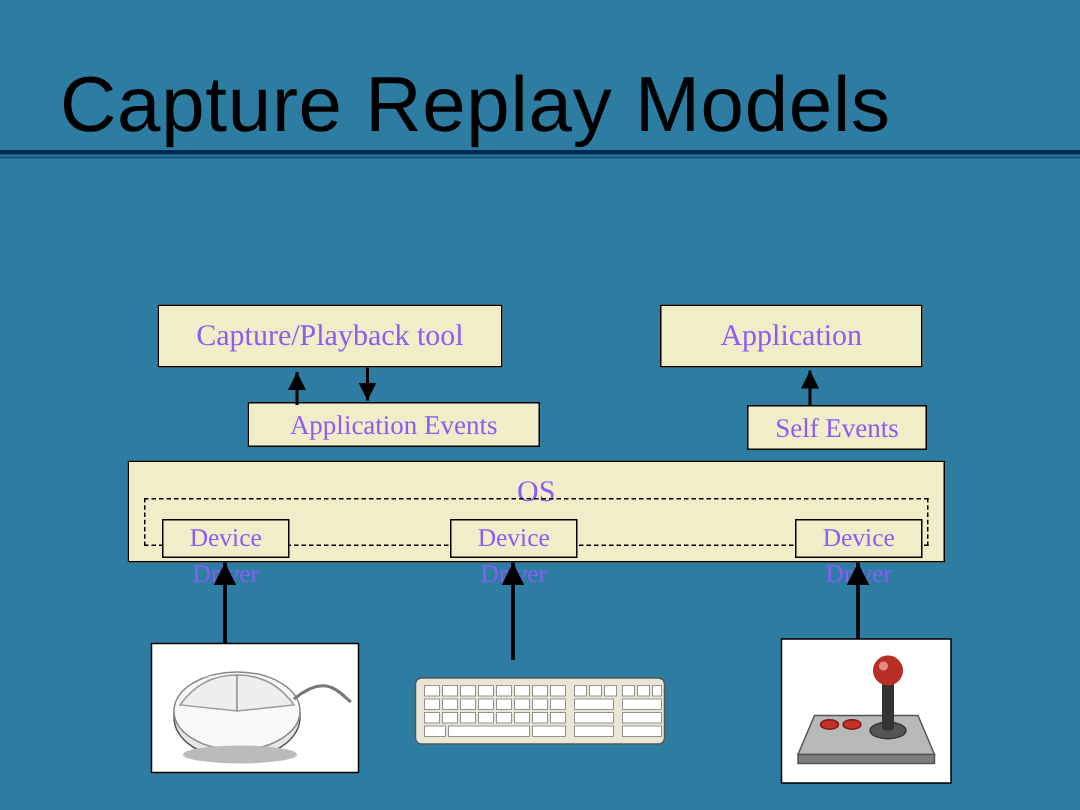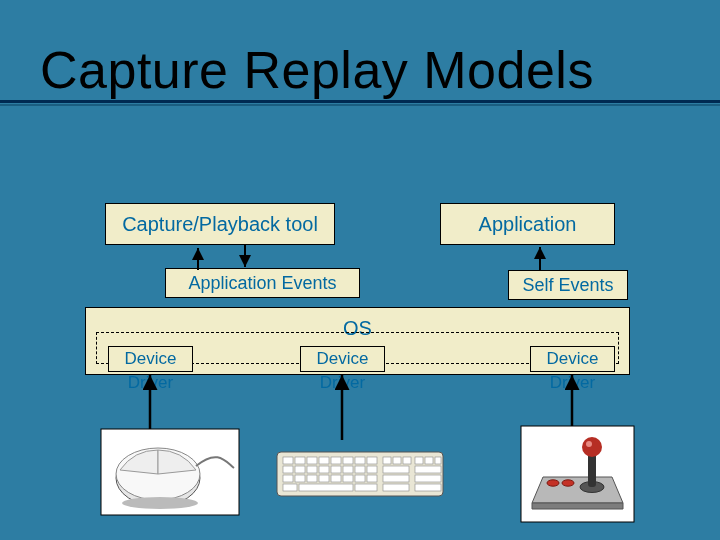--- a/index.html
+++ b/index.html
@@ -36,31 +36,31 @@
   }
 
   .box {
     position: absolute;
     background: #f1edc9;
     border: 1.5px solid #000;
     text-align: center;
     box-sizing: border-box;
   }
   .label-serif {
-    font-family: Liberation Sans, sans-serif;
-    color: #0369a1;
+    font-family: Liberation Serif, serif;
+    color: #8b5cf6;
   }
 
   
   .box-tool    { left: 105px; top: 203px; width: 230px; height: 42px; font-size: 20px; line-height: 40px; }
   .box-app     { left: 440px; top: 203px; width: 175px; height: 42px; font-size: 20px; line-height: 40px; }
 
   
   .box-appevents  { left: 165px; top: 268px; width: 195px; height: 30px; font-size: 18px; line-height: 28px; }
-  .box-selfevents { left: 498px; top: 270px; width: 120px; height: 30px; font-size: 18px; line-height: 28px; margin-left: 10px; }
+  .box-selfevents { left: 498px; top: 270px; width: 120px; height: 30px; font-size: 18px; line-height: 28px; }
 
   
   .box-os {
     left: 85px; top: 307px; width: 545px; height: 68px;
     font-size: 20px; line-height: 20px;
     padding-top: 10px;
   }
   .box-os-inner {
     position: absolute;
     left: 10px; right: 10px; top: 24px; bottom: 10px;

